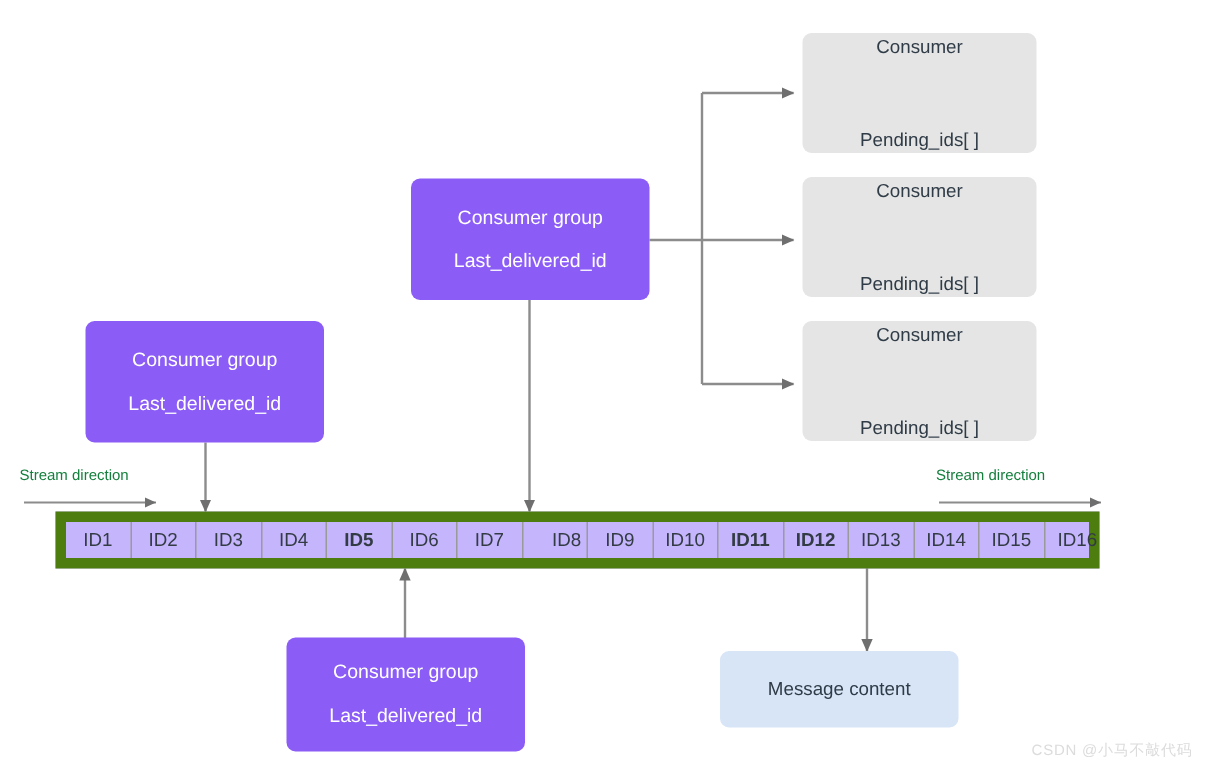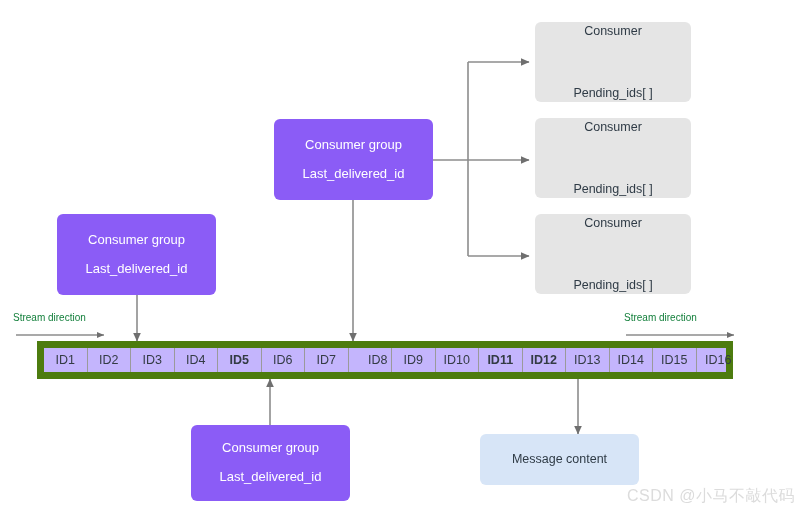--- a/index.html
+++ b/index.html
@@ -33,21 +33,21 @@
 
   
   #idstrip{position:absolute;display:flex;border:7px solid #4d7c0f;box-sizing:border-box;background:#c4b5fd;}
   #idstrip .cell{box-sizing:border-box;border-right:1px solid #9a9a9a;
                  display:flex;align-items:center;justify-content:center;
                  font-size:12.5px;color:#333b44;}
   #idstrip .cell:last-child{border-right:none;text-align:center;}
 
   .streamlbl{position:absolute;font-size:10px;color:#15803d;white-space:nowrap;}
 
-  #watermark{position:absolute;right:8px;bottom:5px;font-size:16px;color:#dcdcdc;
+  #watermark{position:absolute;right:8px;bottom:5px;font-size:10px;color:#dcdcdc;
              white-space:nowrap;letter-spacing:.5px;}
 </style>
 </head>
 <body>
 
 <div id="stage">
 
   <svg id="wires" viewBox="0 0 803 512" xmlns="http://www.w3.org/2000/svg">
     <defs>
       <marker id="ah" markerWidth="9" markerHeight="9" refX="8" refY="4.5" orient="auto" markerUnits="userSpaceOnUse">

